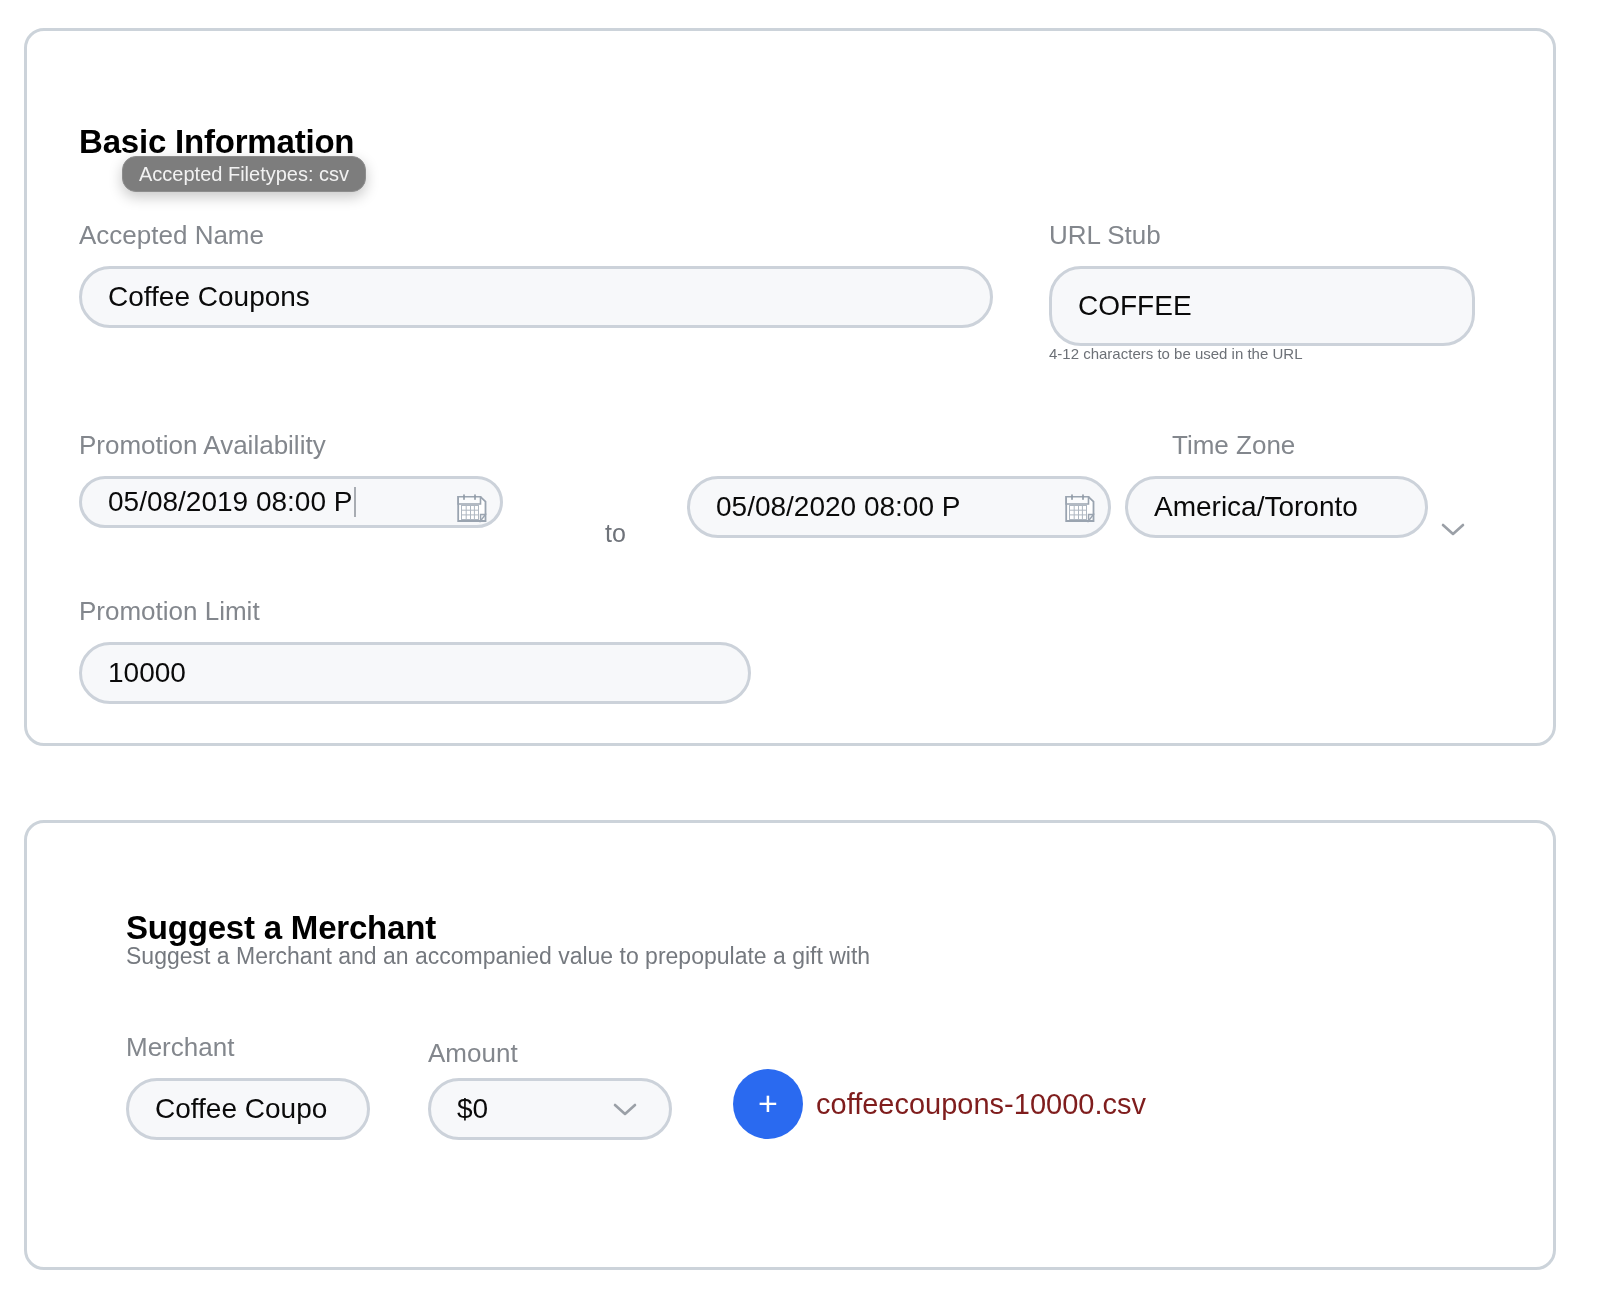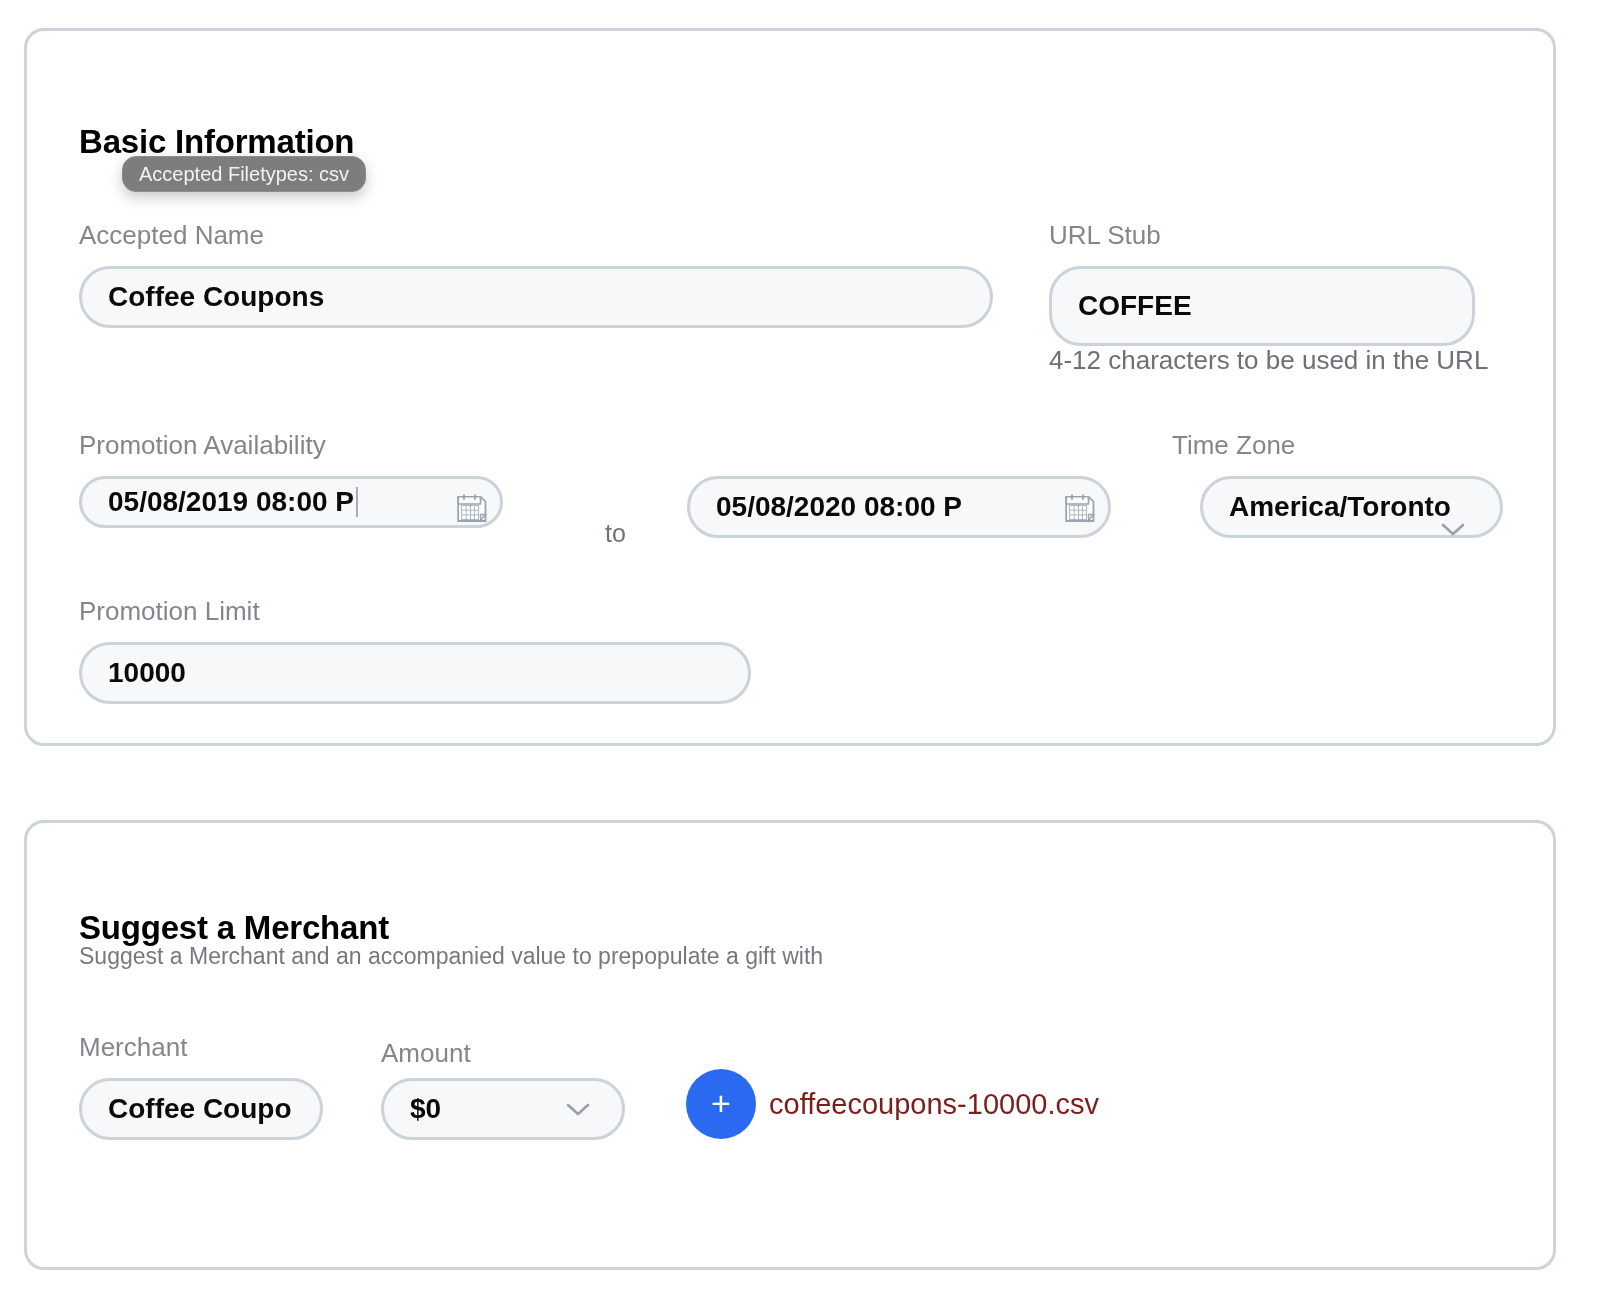--- a/index.html
+++ b/index.html
@@ -37,20 +37,21 @@
     left: 24px;
     top: 28px;
     width: 1532px;
     height: 718px;
   }
   #card-merchant {
     left: 24px;
     top: 820px;
     width: 1532px;
     height: 450px;
+    padding-left: 47px;
   }
 
   .card-inner {
     position: relative;
     width: 100%;
     height: 100%;
     margin-top: 7px;
   }
 
   
@@ -71,21 +72,21 @@
 
   
   .field-label {
     position: absolute;
     font-size: 26px;
     color: #83878d;
     white-space: nowrap;
   }
   .field-help {
     position: absolute;
-    font-size: 26px;
+    font-size: 15px;
     color: #6d7177;
     white-space: nowrap;
   }
   .inline-text {
     position: absolute;
     font-size: 25px;
     color: #6f737a;
     white-space: nowrap;
   }
 
@@ -102,21 +103,20 @@
     overflow: hidden;
     white-space: nowrap;
     font-size: 28px;
     color: #0a0a0a;
     font-family: "Liberation Sans", sans-serif;
   }
   .input .val {
     overflow: hidden;
     white-space: nowrap;
     display: block;
-    font-weight: bold;
   }
   .input.has-icon {
     padding-right: 4px;
   }
 
   .caret {
     display: inline-block;
     width: 2px;
     height: 30px;
     background: #a8acb2;
@@ -259,21 +259,21 @@
           <g stroke="#8f99a5" stroke-width="1.6" stroke-linecap="round">
             <line x1="9" y1="3" x2="9" y2="7.2"></line>
             <line x1="20" y1="3" x2="20" y2="7.2"></line>
           </g>
           <path d="M25.5 22.5 H30.5 L25.5 29 Z" fill="#f0f2f5" stroke="#9aa4b0" stroke-width="1.4"></path>
         </svg>
       </span>
 
       <label class="field-label" style="left:1145px; top:392px;">Time Zone</label>
 
-      <div class="input" style="left:1173px; top:438px; width:303px; height:62px;">
+      <div class="input" style="left:1098px; top:438px; width:303px; height:62px;">
         <span class="val">America/Toronto</span>
       </div>
       <span class="chev" style="left:1413px; top:484px;">
         <svg viewBox="0 0 26 15" width="26" height="15" aria-hidden="true">
           <path d="M3 3 L13 12 L23 3" fill="none" stroke="#9ba0a7" stroke-width="2.6" stroke-linecap="round" stroke-linejoin="round"></path>
         </svg>
       </span>
 
       <label class="field-label" style="left:52px; top:558px;">Promotion Limit</label>
 

